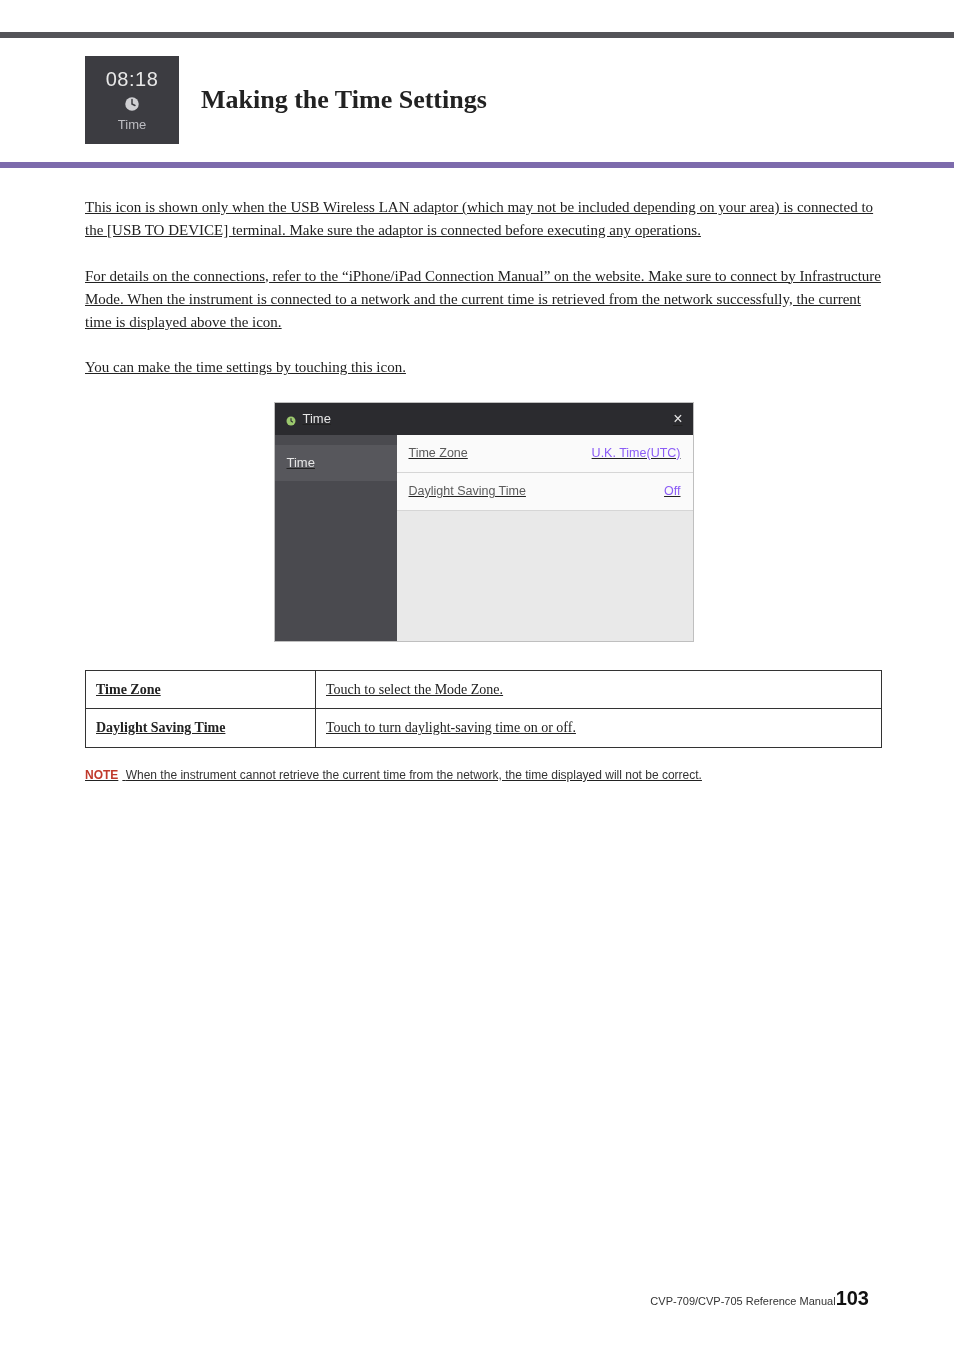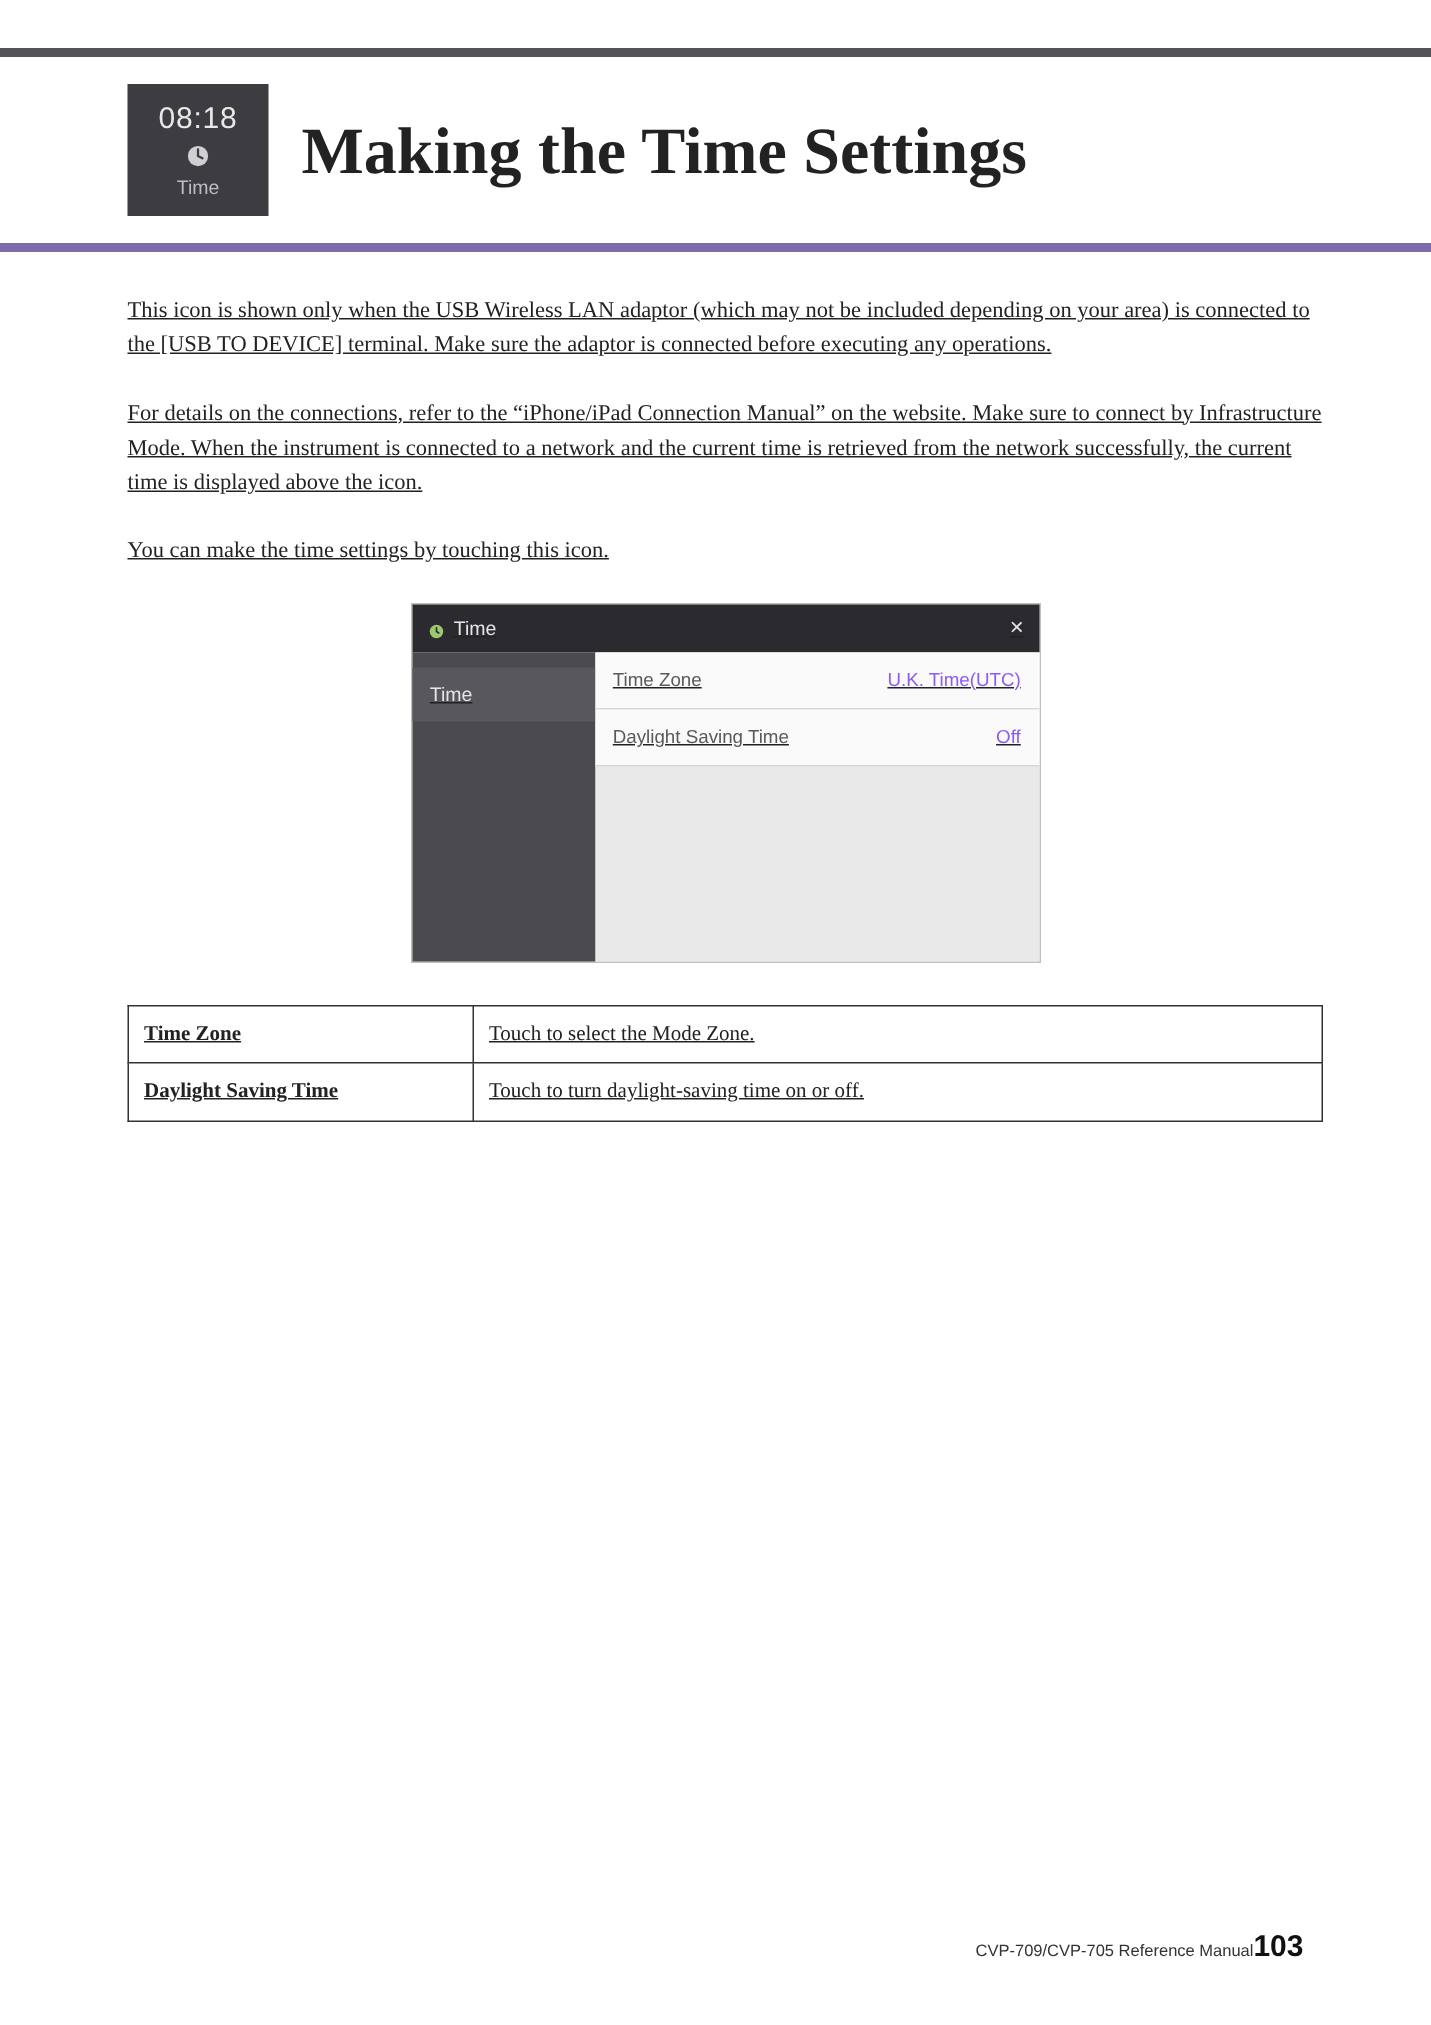--- a/index.html
+++ b/index.html
@@ -40,21 +40,21 @@
     .time-tile-icon {
       width: 18px;
       height: 18px;
       margin: 2px 0;
     }
     .time-tile-label {
       font-size: 13px;
       color: #bdbdc2;
     }
     .page-title {
-      font-size: 44px;
+      font-size: 26px;
       font-weight: bold;
       margin-left: 22px;
       font-family: Georgia, 'Times New Roman', serif;
     }
     .purple-divider {
       height: 6px;
       background: #7d6bac;
     }
     .content {
       padding: 28px 72px 0 85px;
@@ -241,18 +241,22 @@
       <td>Time Zone</td>
       <td>Touch to select the Mode Zone.</td>
     </tr>
     <tr>
       <td>Daylight Saving Time</td>
       <td>Touch to turn daylight-saving time on or off.</td>
     </tr>
   </tbody>
     </table>
 
+  <div class="note-line">
+    <span class="note-label">NOTE</span>
+    <span>When the instrument cannot retrieve the current time from the network, the time displayed will not be correct.</span>
+  </div>
 </div>
 
 <div class="footer">
   <span>CVP-709/CVP-705 Reference Manual</span>
   <span class="footer-page">103</span>
 </div>
 
 </body></html>

